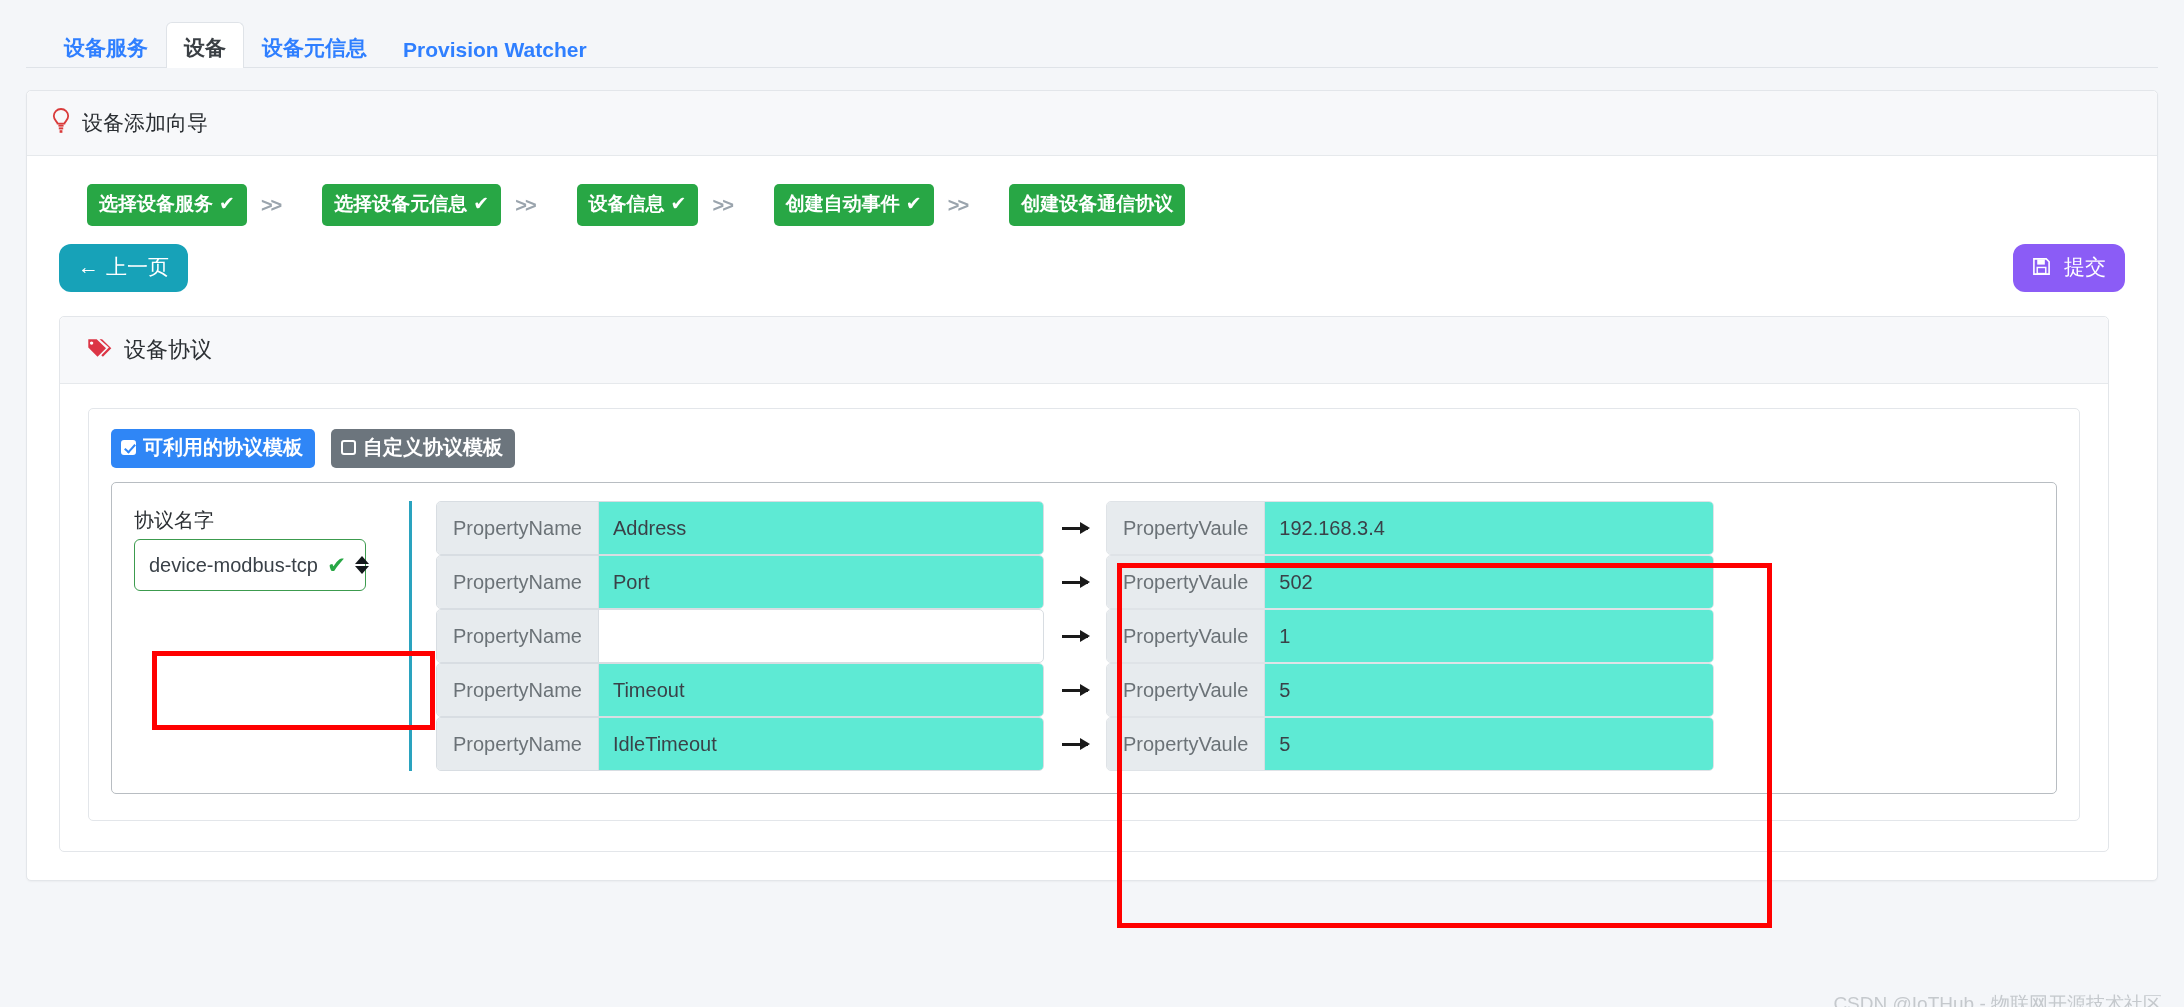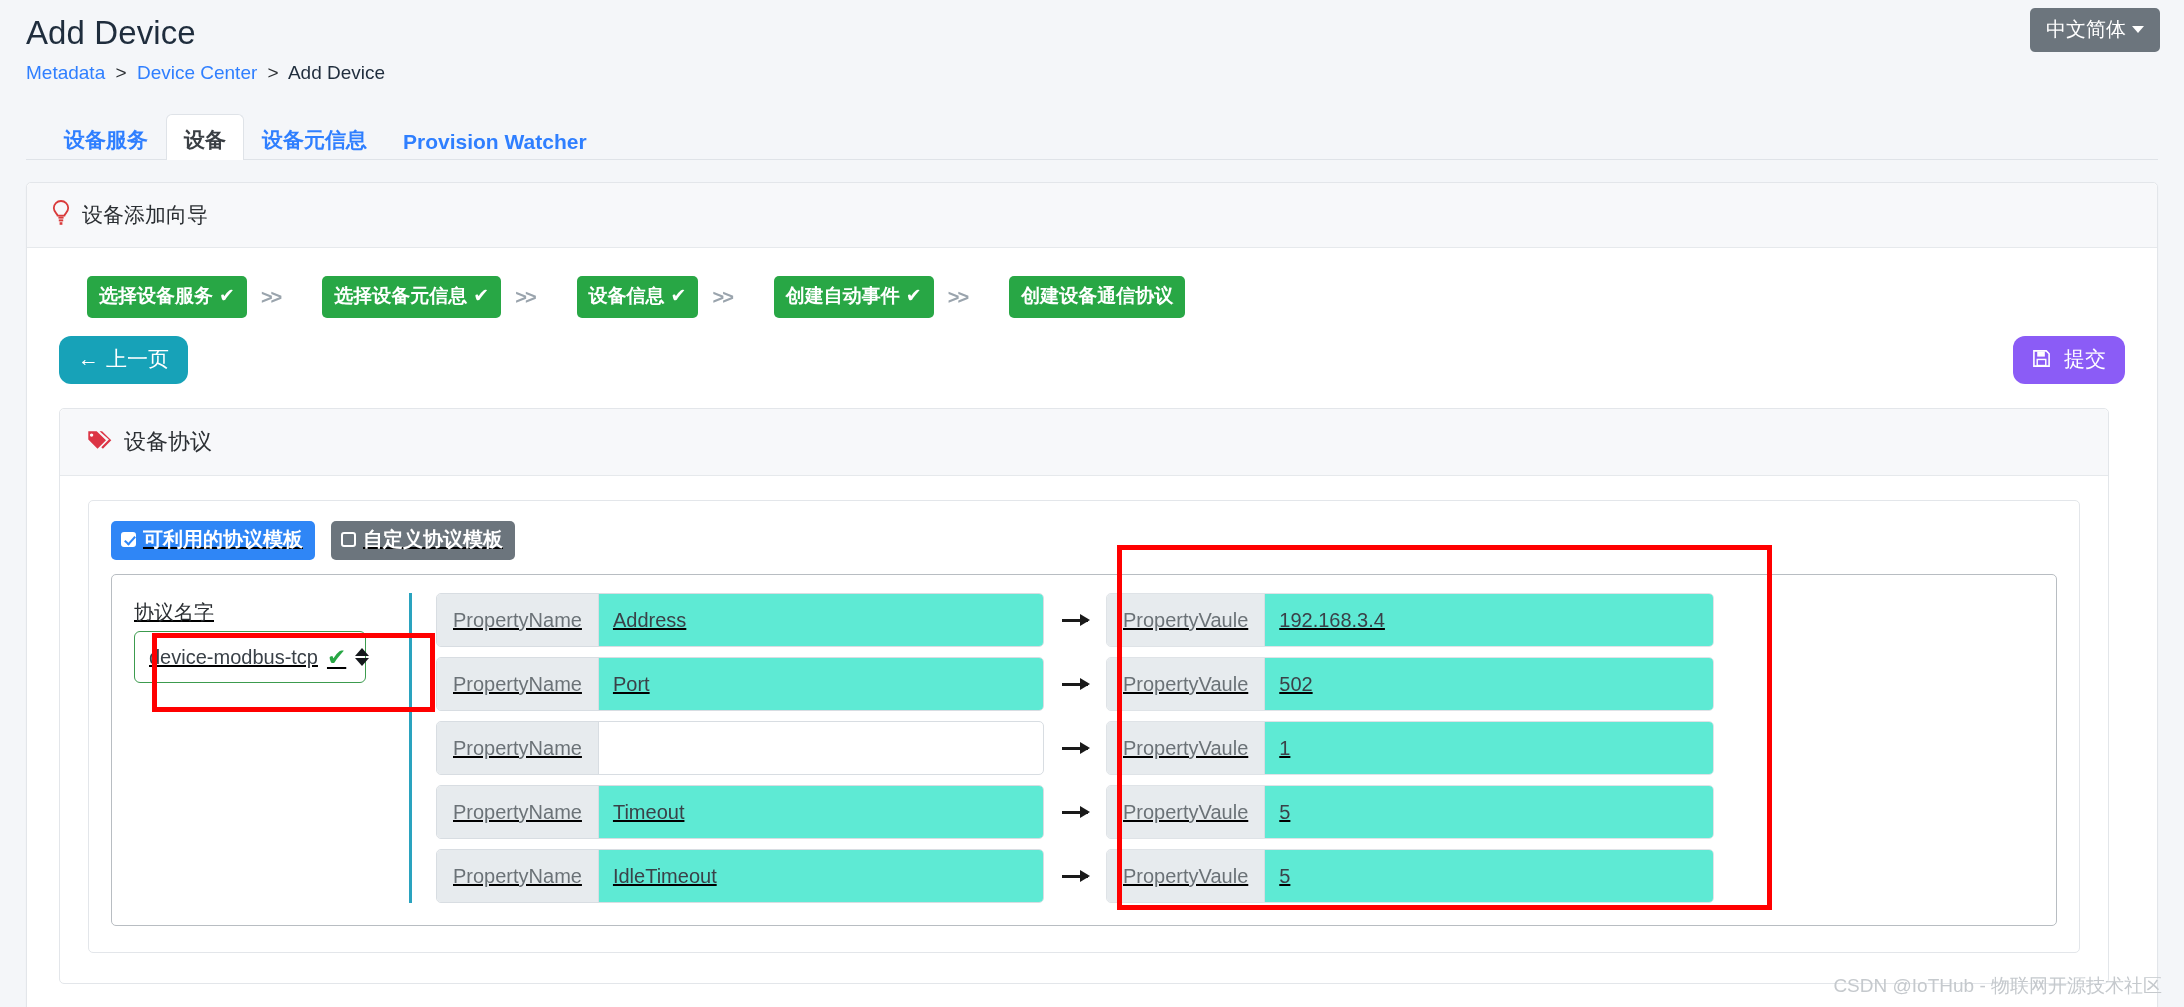--- a/index.html
+++ b/index.html
@@ -177,21 +177,21 @@
     padding: 18px 26px;
     background: #f7f8fa;
     border-bottom: 1px solid #e6e9ec;
     border-radius: 5px 5px 0 0;
   }
   .panel-header .title {
     font-size: 22px;
     color: #2b2f33;
     font-weight: 500;
   }
-  .panel-body { padding: 24px 28px 30px 28px; text-decoration: underline; }
+  .panel-body { padding: 24px 28px 30px 28px; }
 
   .tpl-box {
     border: 1px solid #e3e6ea;
     border-radius: 5px;
     padding: 20px 22px 26px 22px;
   }
   .toggle-row { display: flex; gap: 16px; margin-bottom: 14px; }
   .toggle {
     font-size: 20px;
     font-weight: bold;
@@ -276,21 +276,21 @@
     border-right: 7px solid transparent;
   }
   .select .spin i.up { border-bottom: 8px solid #14181c; }
   .select .spin i.dn { border-top: 8px solid #14181c; }
 
   .rows-area {
     flex: 1;
     display: flex;
     padding-left: 24px;
   }
-  .rows-col { display: flex; flex-direction: column; gap: 10px; }
+  .rows-col { display: flex; flex-direction: column; gap: 0; }
   .rows-col.names { width: 608px; }
   .rows-col.arrows {
     width: 62px;
     align-items: center;
   }
   .rows-col.vals { width: 608px; }
 
   .io-row {
     display: flex;
     height: 54px;
@@ -361,33 +361,20 @@
     color: #c5c9cd;
     white-space: nowrap;
     z-index: 50;
   }
 </style>
 </head>
 <body>
 
 <div class="page">
 
-  <div class="header">
-    <h1 class="page-title">Add Device</h1>
-    <div class="breadcrumb">
-      <a href="#">Metadata</a>
-      <span class="sep">&gt;</span>
-      <a href="#">Device Center</a>
-      <span class="sep">&gt;</span>
-      <span class="current">Add Device</span>
-    </div>
-    <button class="lang-btn">
-      <span>中文简体</span><span class="caret"></span>
-    </button>
-  </div>
 
   <div class="tabs-wrap">
     <div class="tabs">
       <div class="tab">设备服务</div>
       <div class="tab active">设备</div>
       <div class="tab">设备元信息</div>
       <div class="tab">Provision Watcher</div>
     </div>
   </div>
 

